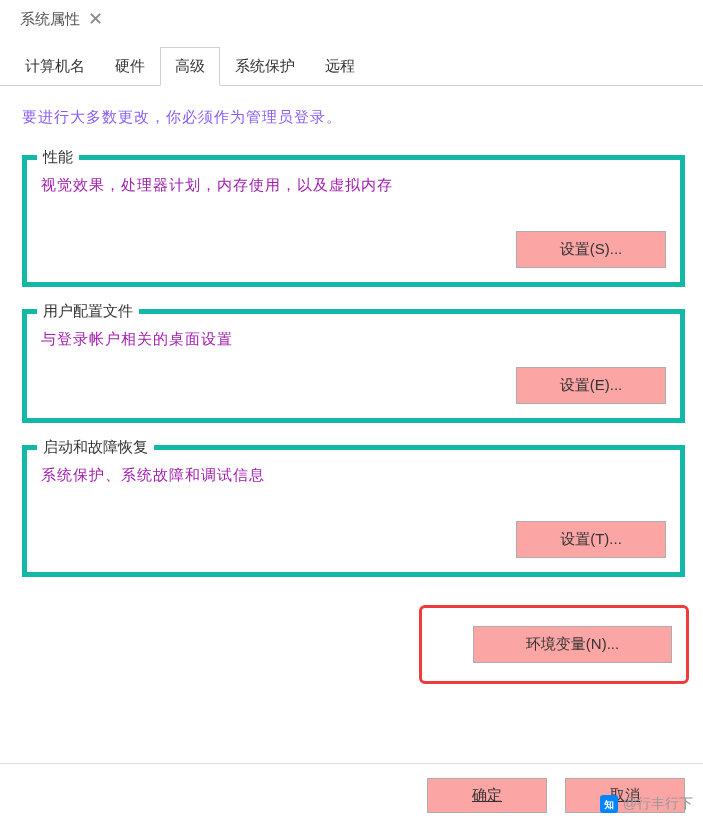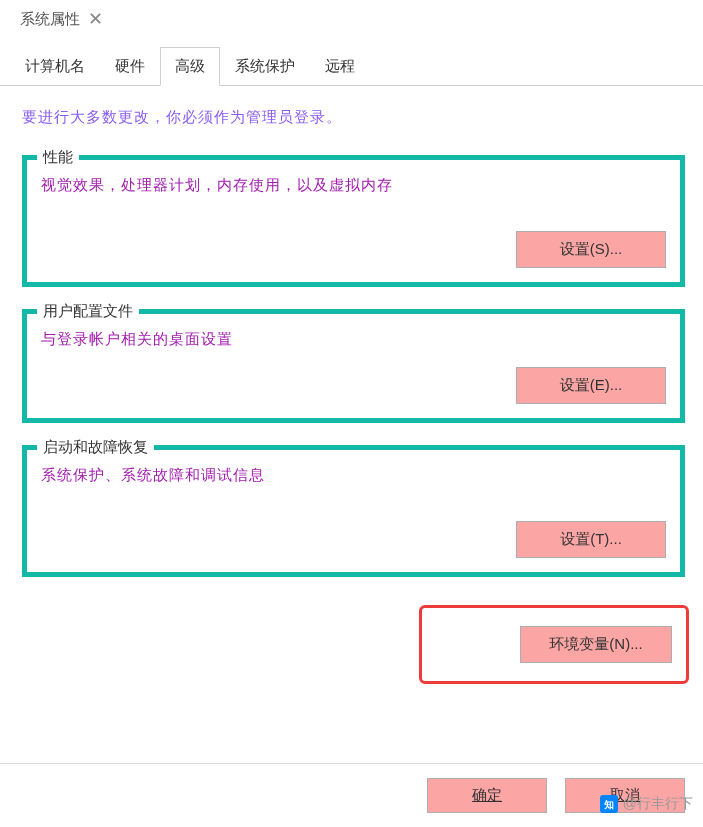--- a/index.html
+++ b/index.html
@@ -101,21 +101,21 @@
       border: 3px solid #ee3b3b;
       border-radius: 6px;
       padding: 18px 14px;
       text-align: right;
       margin-left: auto;
       width: 270px;
       margin-top: 6px;
       margin-right: -4px;
     }
     .highlight-box .win-button {
-      width: 152px;
+      width: 199px;
     }
     .bottom-bar {
       position: absolute;
       bottom: 0;
       left: 0;
       right: 0;
       border-top: 1px solid #dcdcdc;
       padding: 14px 18px;
       display: flex;
       justify-content: flex-end;

